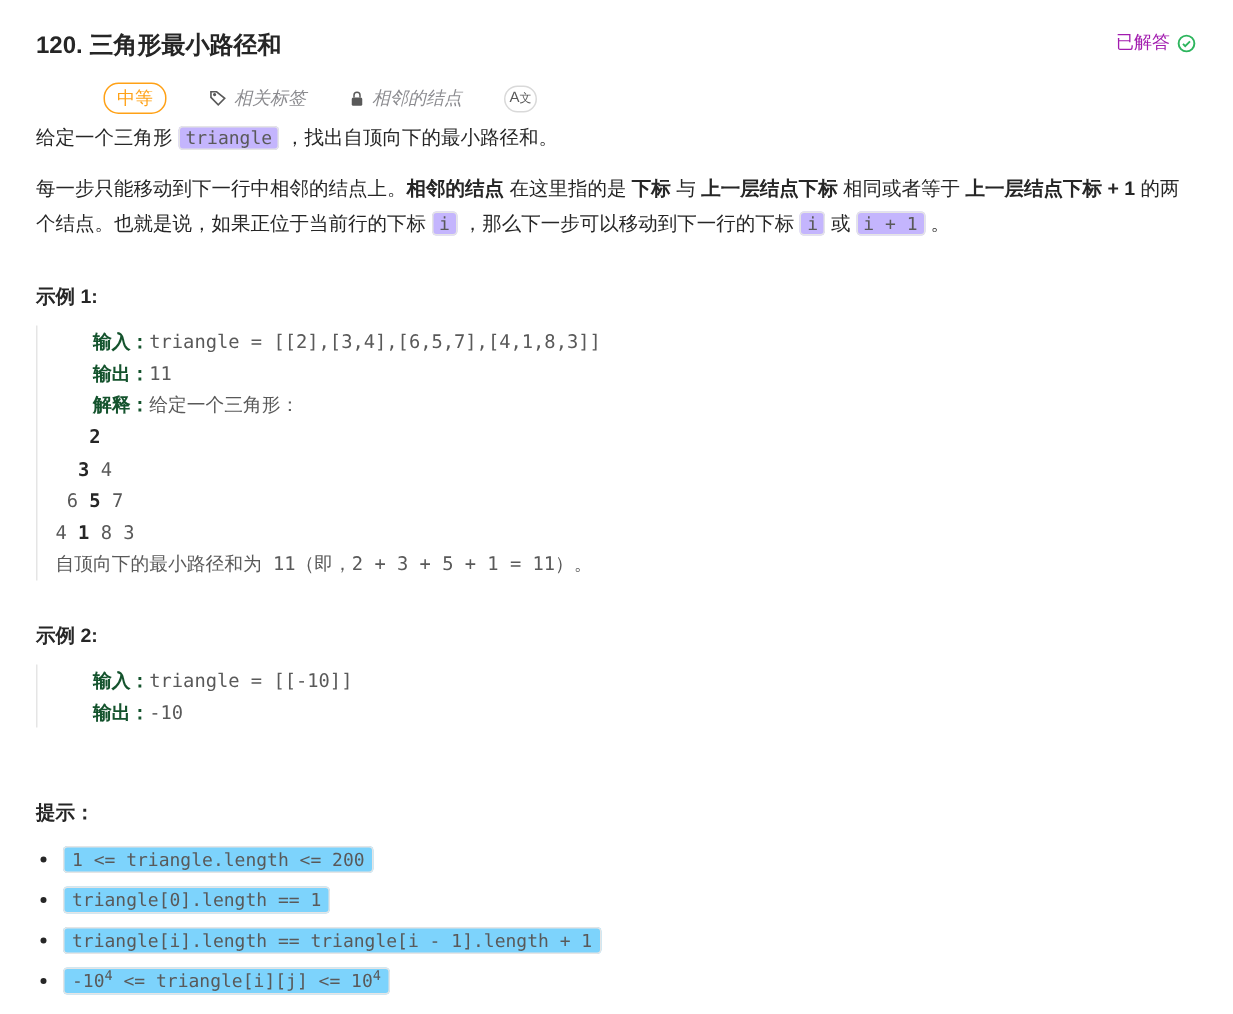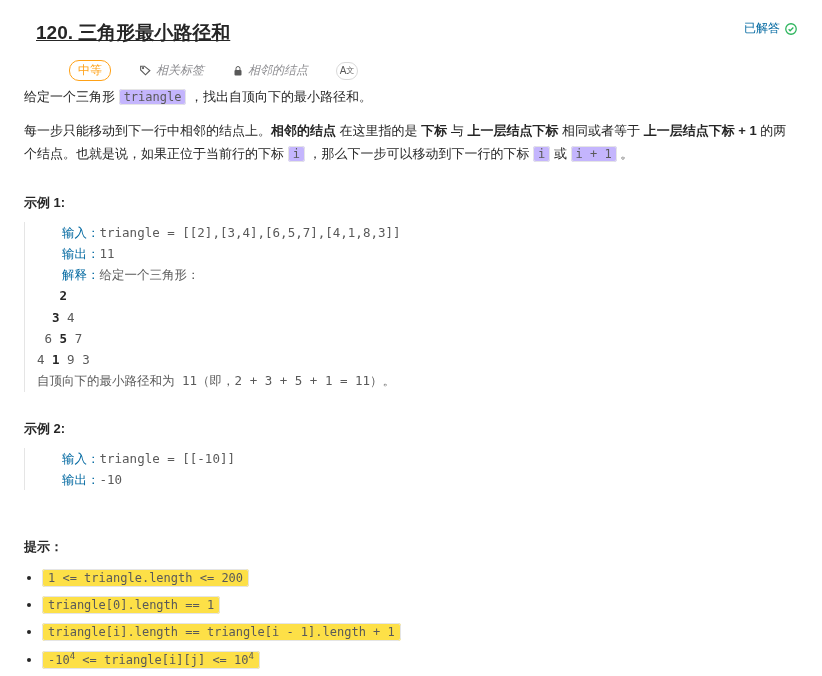--- a/index.html
+++ b/index.html
@@ -12,31 +12,30 @@
     background: #fff;
     width: 822px;
     position: relative;
   }
   .header-row {
     display: flex;
     justify-content: space-between;
     align-items: flex-start;
   }
   .title {
-    font-size: 19px;
+    font-size: 16px;
     font-weight: 600;
-    margin: 0 0 14px 12px;
-    text-decoration: underline;
+    margin: 0 0 14px 0;
   }
   .solved {
     display: flex;
     align-items: center;
     gap: 4px;
     font-size: 12px;
-    color: #0369a1;
+    color: #a21caf;
   }
   .solved svg { display: block; }
   .meta-row {
     display: flex;
     align-items: center;
     gap: 28px;
     margin-bottom: 4px;
     padding-left: 45px;
   }
   .diff-badge {
@@ -85,36 +84,36 @@
   }
   .example-block {
     border-left: 1px solid #e5e5e5;
     padding-left: 12px;
     font-family: Menlo, Consolas, monospace;
     font-size: 12.5px;
     line-height: 1.7;
     color: #595959;
     white-space: pre;
   }
-  .example-block .lbl { font-weight: 400; color: #0369a1; padding-left: 25px; }
+  .example-block .lbl { font-weight: 700; color: #14532d; padding-left: 25px; }
   .example-block .pbold { font-weight: 700; color: #262626; }
   .constraints-title {
     font-weight: 600;
     margin: 48px 0 14px 0;
   }
   ul.constraints {
     margin: 0;
     padding-left: 18px;
   }
   ul.constraints li {
     margin-bottom: 12px;
     color: #262626;
   }
   ul.constraints code {
-    background: #fde047;
+    background: #7dd3fc;
     border: 1px solid #e5e5e5;
     border-radius: 3px;
     padding: 1px 5px;
     font-family: Menlo, Consolas, monospace;
     font-size: 12px;
     color: #595959;
   }
   sup { font-size: 9px; }
 </style>
 </head>
@@ -162,21 +161,21 @@
   </p>
 </div>
 
 <div class="section-label">示例 1:</div>
 <div class="example-block"><span class="lbl">输入：</span><span>triangle = [[2],[3,4],[6,5,7],[4,1,8,3]]</span>
 <span class="lbl">输出：</span><span>11</span>
 <span class="lbl">解释：</span><span>给定一个三角形：</span>
 <span>   </span><span class="pbold">2</span>
 <span>  </span><span class="pbold">3</span><span> 4</span>
 <span> 6 </span><span class="pbold">5</span><span> 7</span>
-<span>4 </span><span class="pbold">1</span><span> 9 3</span>
+<span>4 </span><span class="pbold">1</span><span> 8 3</span>
 <span>自顶向下的最小路径和为 11（即，2 + 3 + 5 + 1 = 11）。</span></div>
 
 <div class="section-label">示例 2:</div>
 <div class="example-block"><span class="lbl">输入：</span><span>triangle = [[-10]]</span>
 <span class="lbl">输出：</span><span>-10</span></div>
 
 <div class="constraints-title">提示：</div>
 <ul class="constraints">
   <li><code>1 &lt;= triangle.length &lt;= 200</code></li>
   <li><code>triangle[0].length == 1</code></li>

